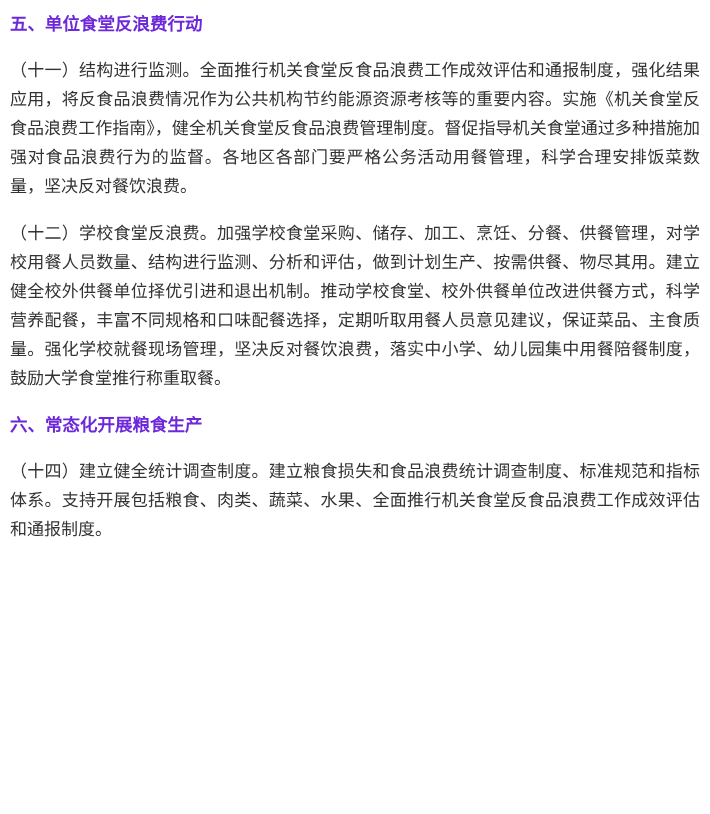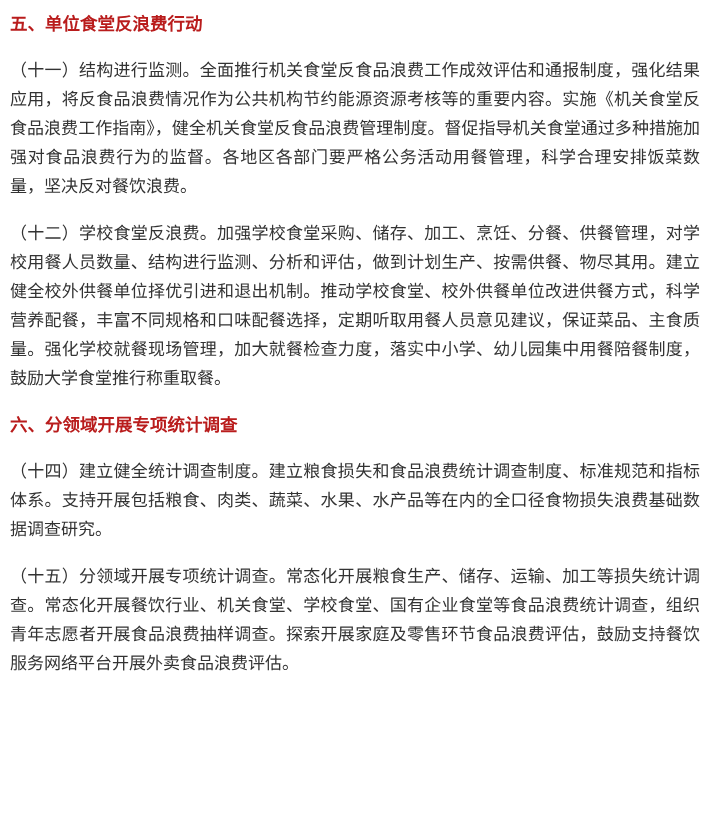--- a/index.html
+++ b/index.html
@@ -17,40 +17,39 @@
     line-height: 29px;
     color: #333333;
   }
   .doc {
     width: 100%;
   }
   .section-heading {
     font-size: 17.5px;
     line-height: 29px;
     font-weight: 700;
-    color: #b91c1c;
+    color: #6d28d9;
     margin: 0 0 17px 0;
   }
   .para {
     margin: 0 0 18px 0;
     text-align: justify;
     text-justify: inter-ideograph;
     word-break: break-all;
   }
 </style>
 </head>
 <body>
 
 <article class="doc">
 
   <section>
     <h2 class="section-heading">五、单位食堂反浪费行动</h2>
     <p class="para">（十一）结构进行监测。全面推行机关食堂反食品浪费工作成效评估和通报制度，强化结果应用，将反食品浪费情况作为公共机构节约能源资源考核等的重要内容。实施《机关食堂反食品浪费工作指南》，健全机关食堂反食品浪费管理制度。督促指导机关食堂通过多种措施加强对食品浪费行为的监督。各地区各部门要严格公务活动用餐管理，科学合理安排饭菜数量，坚决反对餐饮浪费。</p>
-    <p class="para">（十二）学校食堂反浪费。加强学校食堂采购、储存、加工、烹饪、分餐、供餐管理，对学校用餐人员数量、结构进行监测、分析和评估，做到计划生产、按需供餐、物尽其用。建立健全校外供餐单位择优引进和退出机制。推动学校食堂、校外供餐单位改进供餐方式，科学营养配餐，丰富不同规格和口味配餐选择，定期听取用餐人员意见建议，保证菜品、主食质量。强化学校就餐现场管理，加大就餐检查力度，落实中小学、幼儿园集中用餐陪餐制度，鼓励大学食堂推行称重取餐。</p>
+    <p class="para">（十二）学校食堂反浪费。加强学校食堂采购、储存、加工、烹饪、分餐、供餐管理，对学校用餐人员数量、结构进行监测、分析和评估，做到计划生产、按需供餐、物尽其用。建立健全校外供餐单位择优引进和退出机制。推动学校食堂、校外供餐单位改进供餐方式，科学营养配餐，丰富不同规格和口味配餐选择，定期听取用餐人员意见建议，保证菜品、主食质量。强化学校就餐现场管理，坚决反对餐饮浪费，落实中小学、幼儿园集中用餐陪餐制度，鼓励大学食堂推行称重取餐。</p>
   </section>
 
   <section>
-    <h2 class="section-heading">六、分领域开展专项统计调查</h2>
-    <p class="para">（十四）建立健全统计调查制度。建立粮食损失和食品浪费统计调查制度、标准规范和指标体系。支持开展包括粮食、肉类、蔬菜、水果、水产品等在内的全口径食物损失浪费基础数据调查研究。</p>
-    <p class="para">（十五）分领域开展专项统计调查。常态化开展粮食生产、储存、运输、加工等损失统计调查。常态化开展餐饮行业、机关食堂、学校食堂、国有企业食堂等食品浪费统计调查，组织青年志愿者开展食品浪费抽样调查。探索开展家庭及零售环节食品浪费评估，鼓励支持餐饮服务网络平台开展外卖食品浪费评估。</p>
+    <h2 class="section-heading">六、常态化开展粮食生产</h2>
+    <p class="para">（十四）建立健全统计调查制度。建立粮食损失和食品浪费统计调查制度、标准规范和指标体系。支持开展包括粮食、肉类、蔬菜、水果、全面推行机关食堂反食品浪费工作成效评估和通报制度。</p>
   </section>
 
 </article>
 
 </body></html>

